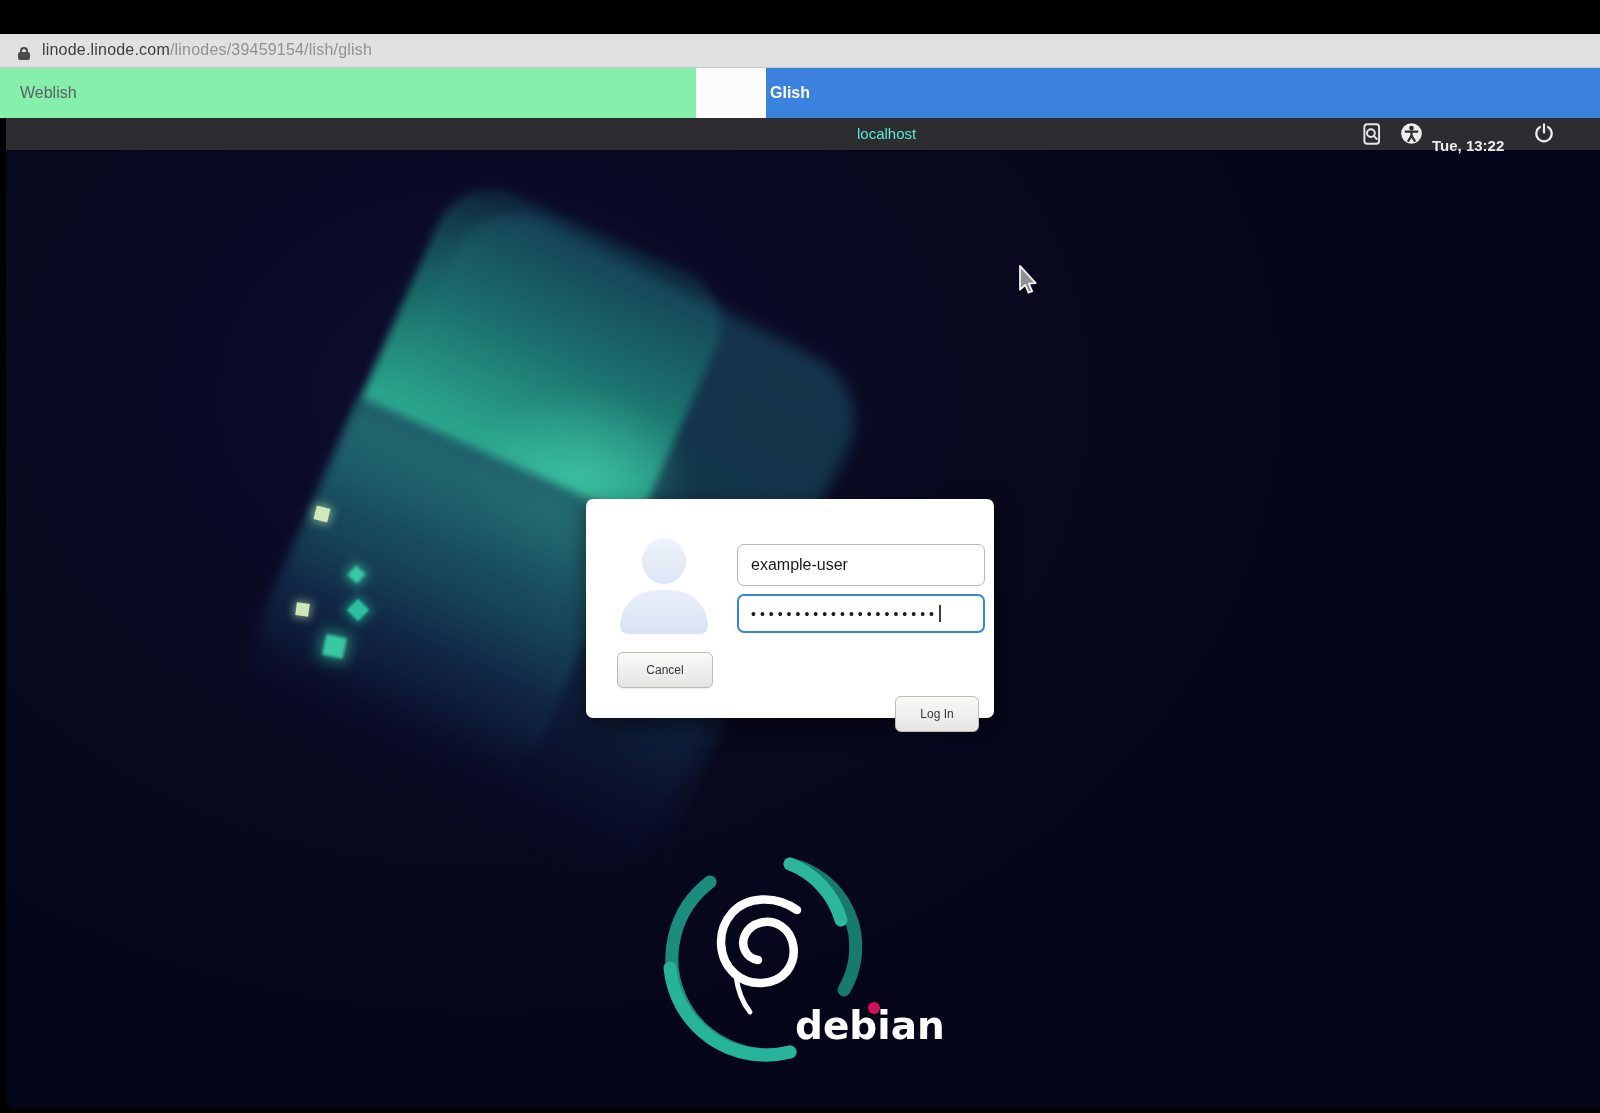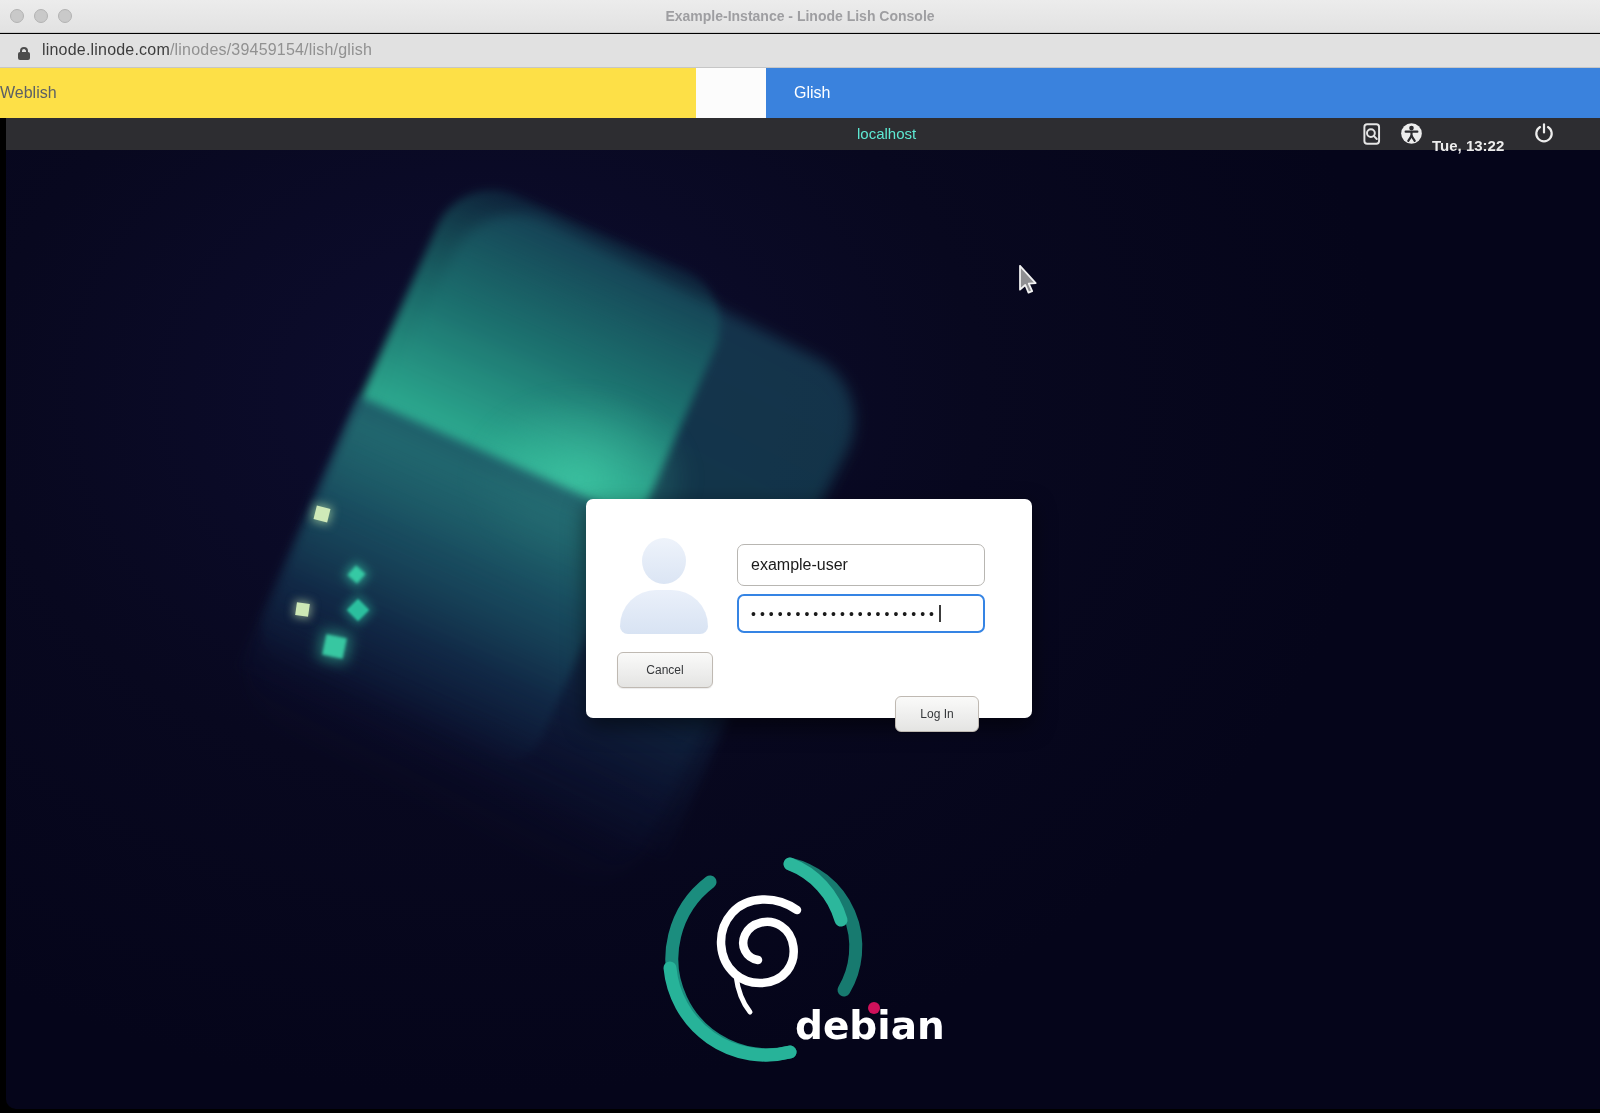--- a/index.html
+++ b/index.html
@@ -20,24 +20,24 @@
     background:#e1e1e1; border-bottom:1px solid #c6c6c6; }
   .lockwrap { position:absolute; left:18px; top:13px; width:12px; height:10px; }
   .lock-body { position:absolute; left:0; top:5px; width:12px; height:8px; border-radius:2px; background:#4c4c4c; }
   .lock-shackle { position:absolute; left:2px; top:0; width:8px; height:7px;
     border:2px solid #4c4c4c; border-bottom:none; border-radius:5px 5px 0 0; }
   .url-text { position:absolute; left:42px; top:7px; font-size:16px; color:#3d3d3d; letter-spacing:0.2px; }
   .url-path { color:#919191;margin-top:18px; }
 
   
   .tabrow { position:absolute; left:0; top:68px; width:1600px; height:50px; background:#fcfcfc; }
-  .tab-weblish { position:absolute; left:0; top:0; width:696px; height:50px; background:#fde047;
-    color:#5c6065; font-size:16px; line-height:50px; }
+  .tab-weblish { position:absolute; left:0; top:0; width:696px; height:50px; background:#86efac;
+    color:#5c6065; font-size:16px; line-height:50px; padding-left:20px; }
   .tab-glish { position:absolute; left:766px; top:0; width:834px; height:50px; background:#3a82dd;
-    color:#ffffff; font-size:16px; font-weight:normal; line-height:50px; padding-left:28px; }
+    color:#ffffff; font-size:16px; font-weight:bold; line-height:50px; padding-left:4px; }
 
   
   .canvas { position:absolute; left:6px; top:118px; width:1594px; height:991px;
     background:radial-gradient(ellipse 900px 700px at 30% 28%, #0d0d30 0%, #08081f 55%, #05051a 100%);
     border-bottom-left-radius:10px; overflow:hidden; }
 
   
   .gnomebar { position:absolute; left:0; top:0; width:1594px; height:32px; background:#2d2d31; }
   .hostname { position:absolute; left:851px; top:7px; font-size:15px; color:#5eead4; }
   .gicon { position:absolute; top:4px; }
@@ -63,21 +63,21 @@
     background:linear-gradient(180deg, rgba(22,52,84,0.65), rgba(8,12,42,0.15));
     filter:blur(5px); }
   .sq { position:absolute; }
   .sq1 { left:309px; top:389px; width:14px; height:14px; background:#cfe9b8; transform:rotate(14deg); box-shadow:0 0 10px 2px rgba(190,230,170,0.6); }
   .sq2 { left:344px; top:450px; width:13px; height:13px; background:#35c9a4; transform:rotate(42deg); filter:blur(1.5px); box-shadow:0 0 10px 3px rgba(53,201,164,0.55); }
   .sq3 { left:290px; top:485px; width:13px; height:13px; background:#cde7b5; transform:rotate(8deg); box-shadow:0 0 8px 2px rgba(200,230,180,0.55); }
   .sq4 { left:344px; top:484px; width:16px; height:16px; background:#2bbf9e; transform:rotate(45deg); filter:blur(1px); box-shadow:0 0 10px 3px rgba(43,191,158,0.5); }
   .sq5 { left:318px; top:518px; width:21px; height:21px; background:#37c7a1; transform:rotate(12deg); filter:blur(1.5px); box-shadow:0 0 14px 4px rgba(55,199,161,0.55); }
 
   
-  .dialog { position:absolute; left:580px; top:381px; width:446px; height:219px;
+  .dialog { position:absolute; left:580px; top:381px; width:408px; height:219px;
     background:#ffffff; border-radius:7px; box-shadow:0 8px 22px rgba(0,0,0,0.55); }
   .avatar { position:absolute; left:34px; top:39px; width:88px; height:98px; }
   .avatar-head { position:absolute; left:22px; top:0; width:44px; height:46px; border-radius:50%;
     background:linear-gradient(#eef3fb,#dbe5f4); }
   .avatar-body { position:absolute; left:0; top:52px; width:88px; height:44px;
     border-radius:46px 46px 10px 10px; background:linear-gradient(#eaf0fa,#d8e3f3); }
   .field { position:absolute; left:151px; width:248px; background:#fff; border-radius:7px; }
   .f-user { top:45px; height:42px; border:1px solid #b8b6b2;
     font-size:16px; color:#1b1b1b; line-height:40px; padding-left:13px; }
   .f-pass { top:95px; height:39px; border:2px solid #3584e4; line-height:35px; padding-left:12px; white-space:nowrap; }
@@ -93,26 +93,20 @@
   .debian { position:absolute; left:634px; top:722px; width:310px; height:230px; }
 
   
   .cursor { position:absolute; left:1012px; top:147px; width:20px; height:32px; }
 </style>
 </head>
 <body>
 
 <div class="screen">
 
-  <div class="titlebar">
-    <div class="traffic tl-close"></div>
-    <div class="traffic tl-min"></div>
-    <div class="traffic tl-zoom"></div>
-    <div class="win-title">Example-Instance - Linode Lish Console</div>
-  </div>
 
   <div class="urlbar">
     <div class="lockwrap">
       <div class="lock-shackle"></div>
         <div class="lock-body"></div>
     </div>
     <div class="url-text"><span>linode.linode.com</span><span class="url-path">/linodes/39459154/lish/glish</span></div>
   </div>
 
   <div class="tabrow">

